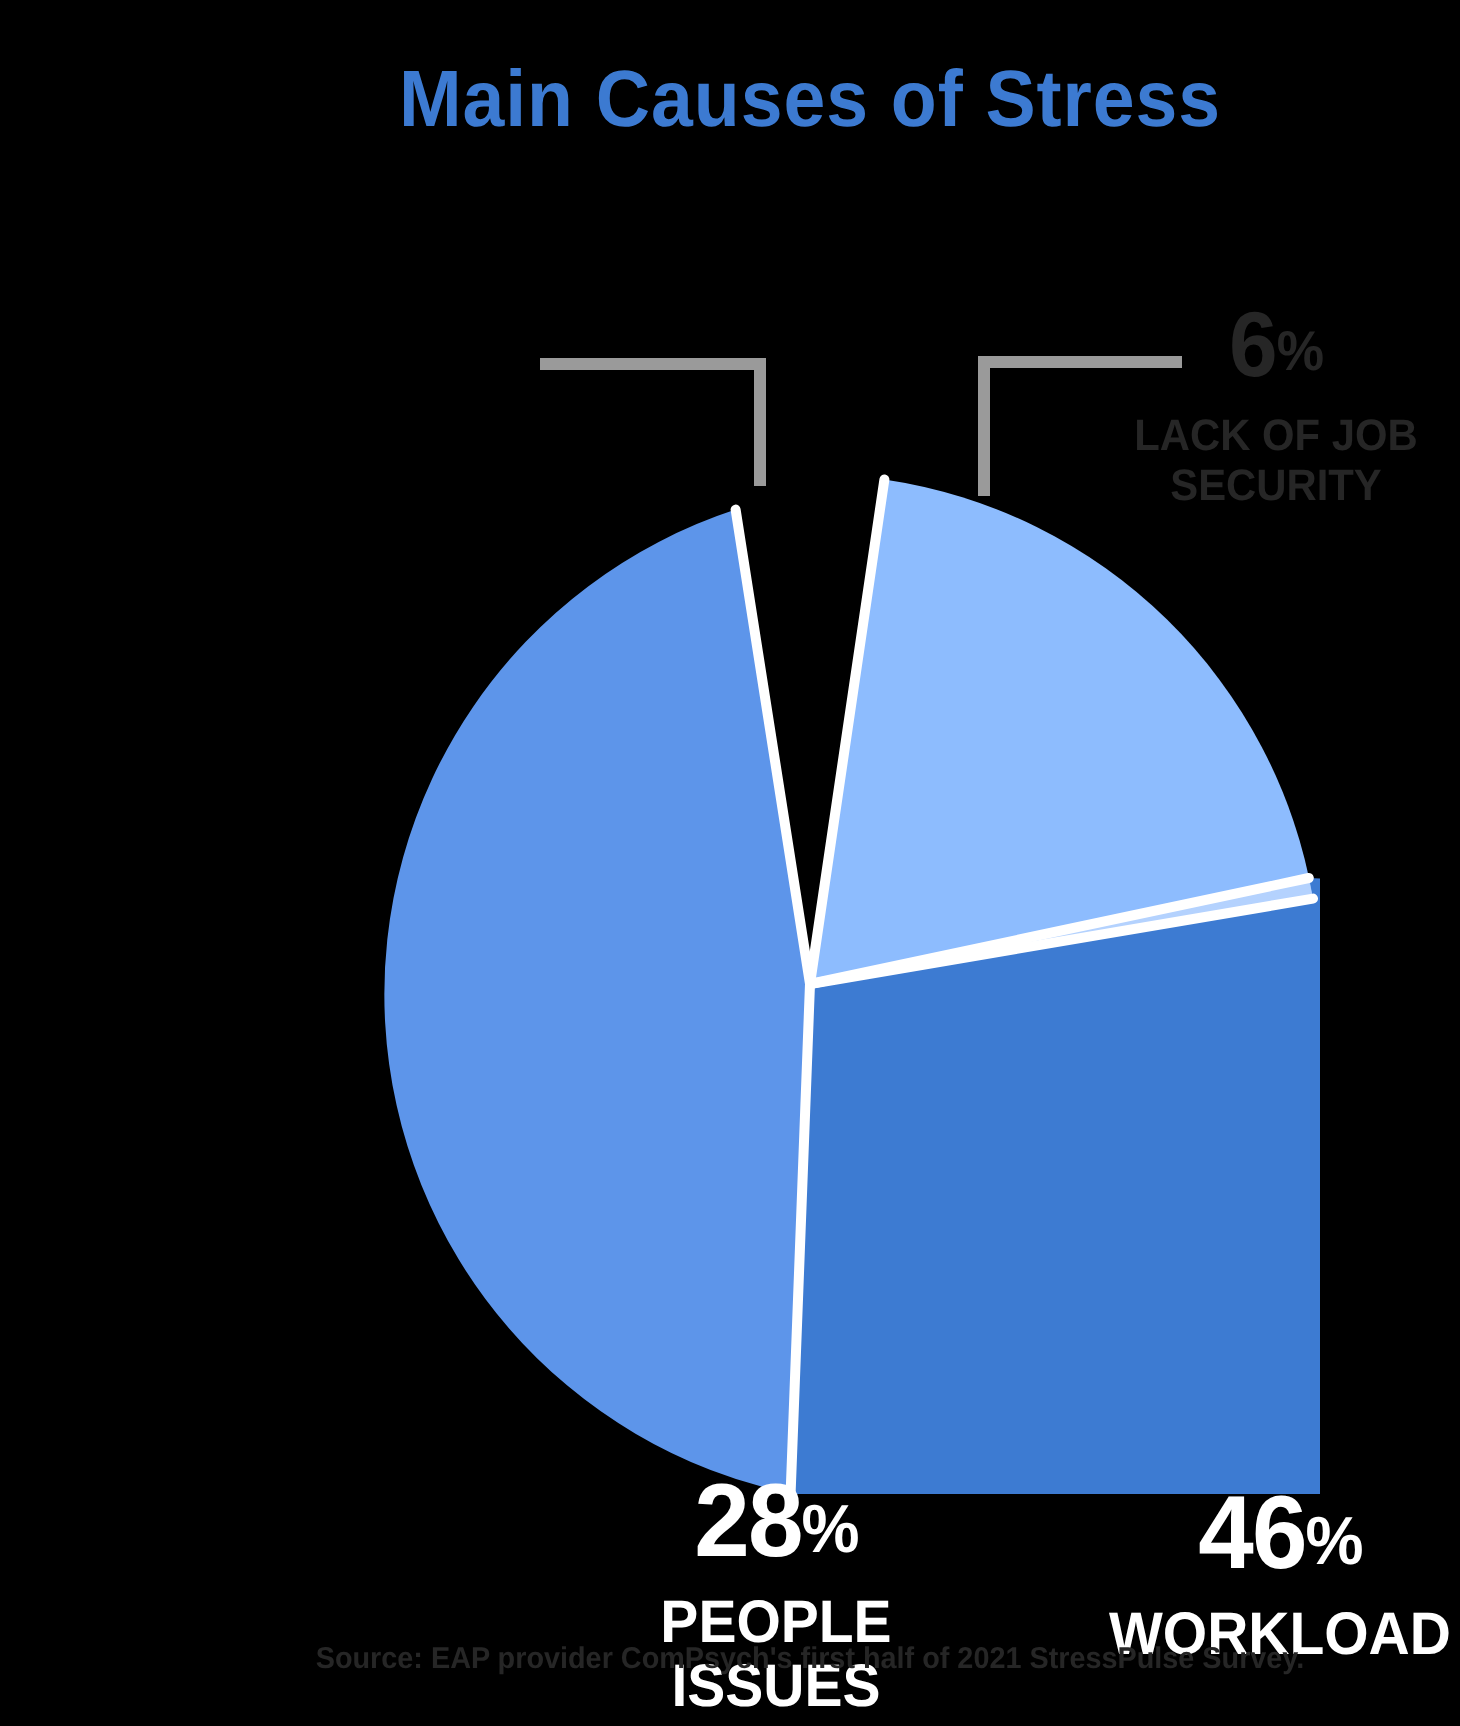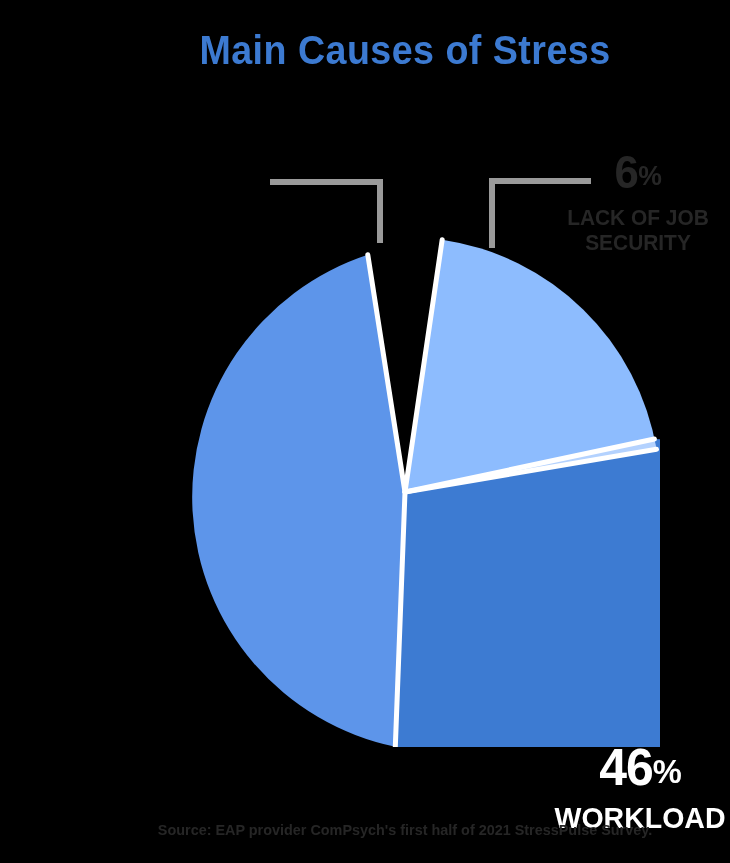--- a/index.html
+++ b/index.html
@@ -188,20 +188,24 @@
         <line x1="255" y1="255" x2="292.2" y2="2.7"></line>
         <line x1="255" y1="255" x2="506.5" y2="212.3"></line>
       </g>
     </svg>
 
     <div class="slice-label" id="label-workload">
       <span class="pct"><span>46</span><span class="sym">%</span></span>
       <span class="cat">WORKLOAD</span>
     </div>
 
+    <div class="slice-label" id="label-people">
+      <span class="pct"><span>28</span><span class="sym">%</span></span>
+      <span class="cat"><span>PEOPLE</span><span class="l2">ISSUES</span></span>
+    </div>
   </div>
 
   <svg id="leaders" viewBox="0 0 730 863">
     <polyline points="230,182 340,182 340,243" fill="none" stroke="#9A9A9A" stroke-width="6"></polyline>
     <polyline points="551,181 452,181 452,248" fill="none" stroke="#9A9A9A" stroke-width="6"></polyline>
   </svg>
 
 
   <div class="callout" id="callout-jobsec">
     <span class="pct"><span>6</span><span class="sym">%</span></span>

